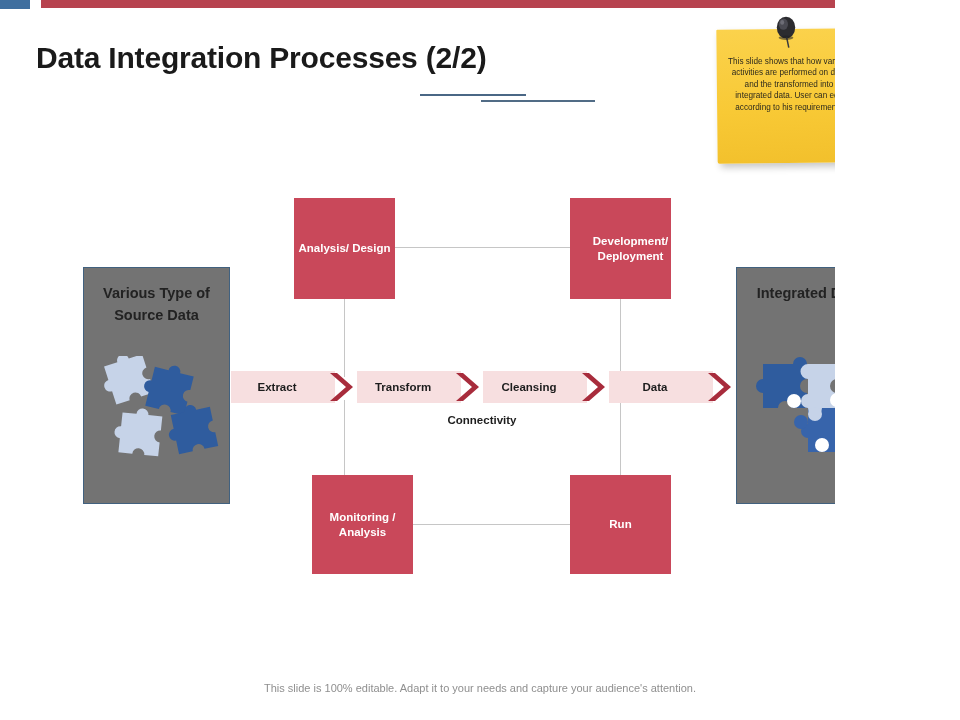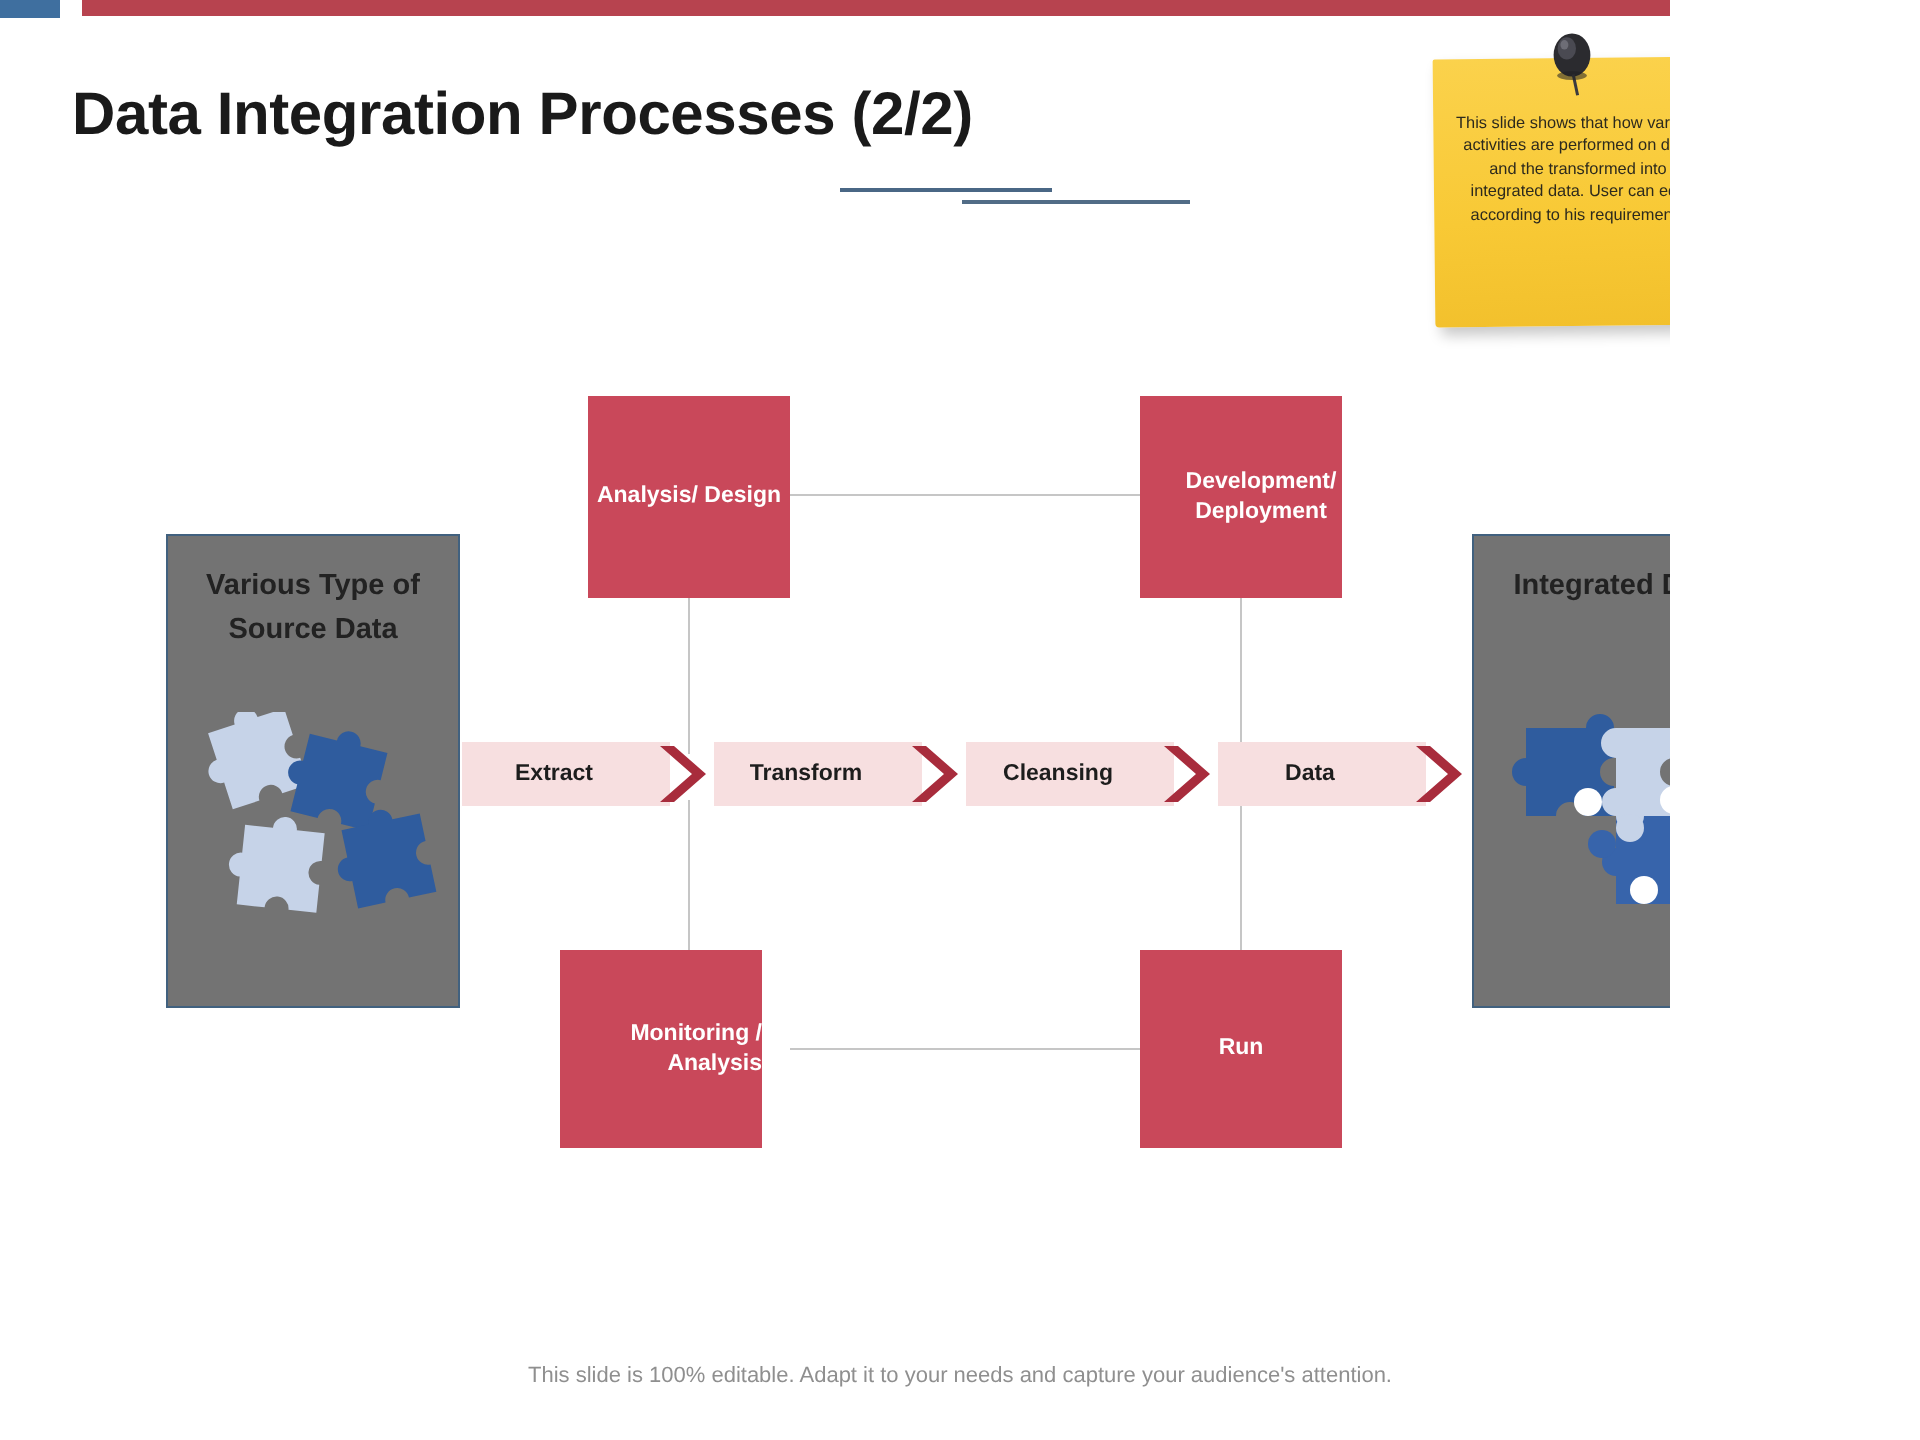--- a/index.html
+++ b/index.html
@@ -123,21 +123,21 @@
     font-weight: bold;
     line-height: 15px;
     text-align: center;
     display: flex;
     align-items: center;
     justify-content: center;
     box-sizing: border-box;
   }
   .pbox-analysis     { left: 294px; top: 198px; width: 101px; height: 101px; }
   .pbox-development  { left: 570px; top: 198px; width: 101px; height: 101px; padding-left: 20px; }
-  .pbox-monitoring   { left: 280px; top: 475px; width: 101px; height: 99px; text-align: right; }
+  .pbox-monitoring   { left: 312px; top: 475px; width: 101px; height: 99px; }
   .pbox-run          { left: 570px; top: 475px; width: 101px; height: 99px; }
 
   
   .conn {
     position: absolute;
     background: #c6c6c6;
   }
   .conn-h-top    { left: 395px; top: 247px; width: 175px; height: 1px; }
   .conn-h-bottom { left: 395px; top: 524px; width: 175px; height: 1px; }
   .conn-v-tl     { left: 344px; top: 299px; width: 1px; height: 78px; }
@@ -319,16 +319,17 @@
     <div class="chev chev-3">
       <div class="bar"></div>
       <div class="lbl">Data</div>
       <svg class="arrow" viewBox="0 0 28 32">
         <path d="M5 2 L21 16 L5 30 L12 30 L28 16 L12 2 Z" fill="#a82c3c"></path>
       </svg>
     </div>
 
   </div>
 
+  <div class="connectivity-label">Connectivity</div>
 
   <div class="footer">This slide is 100% editable. Adapt it to your needs and capture your audience's attention.</div>
 
 </div>
 
 </body></html>

